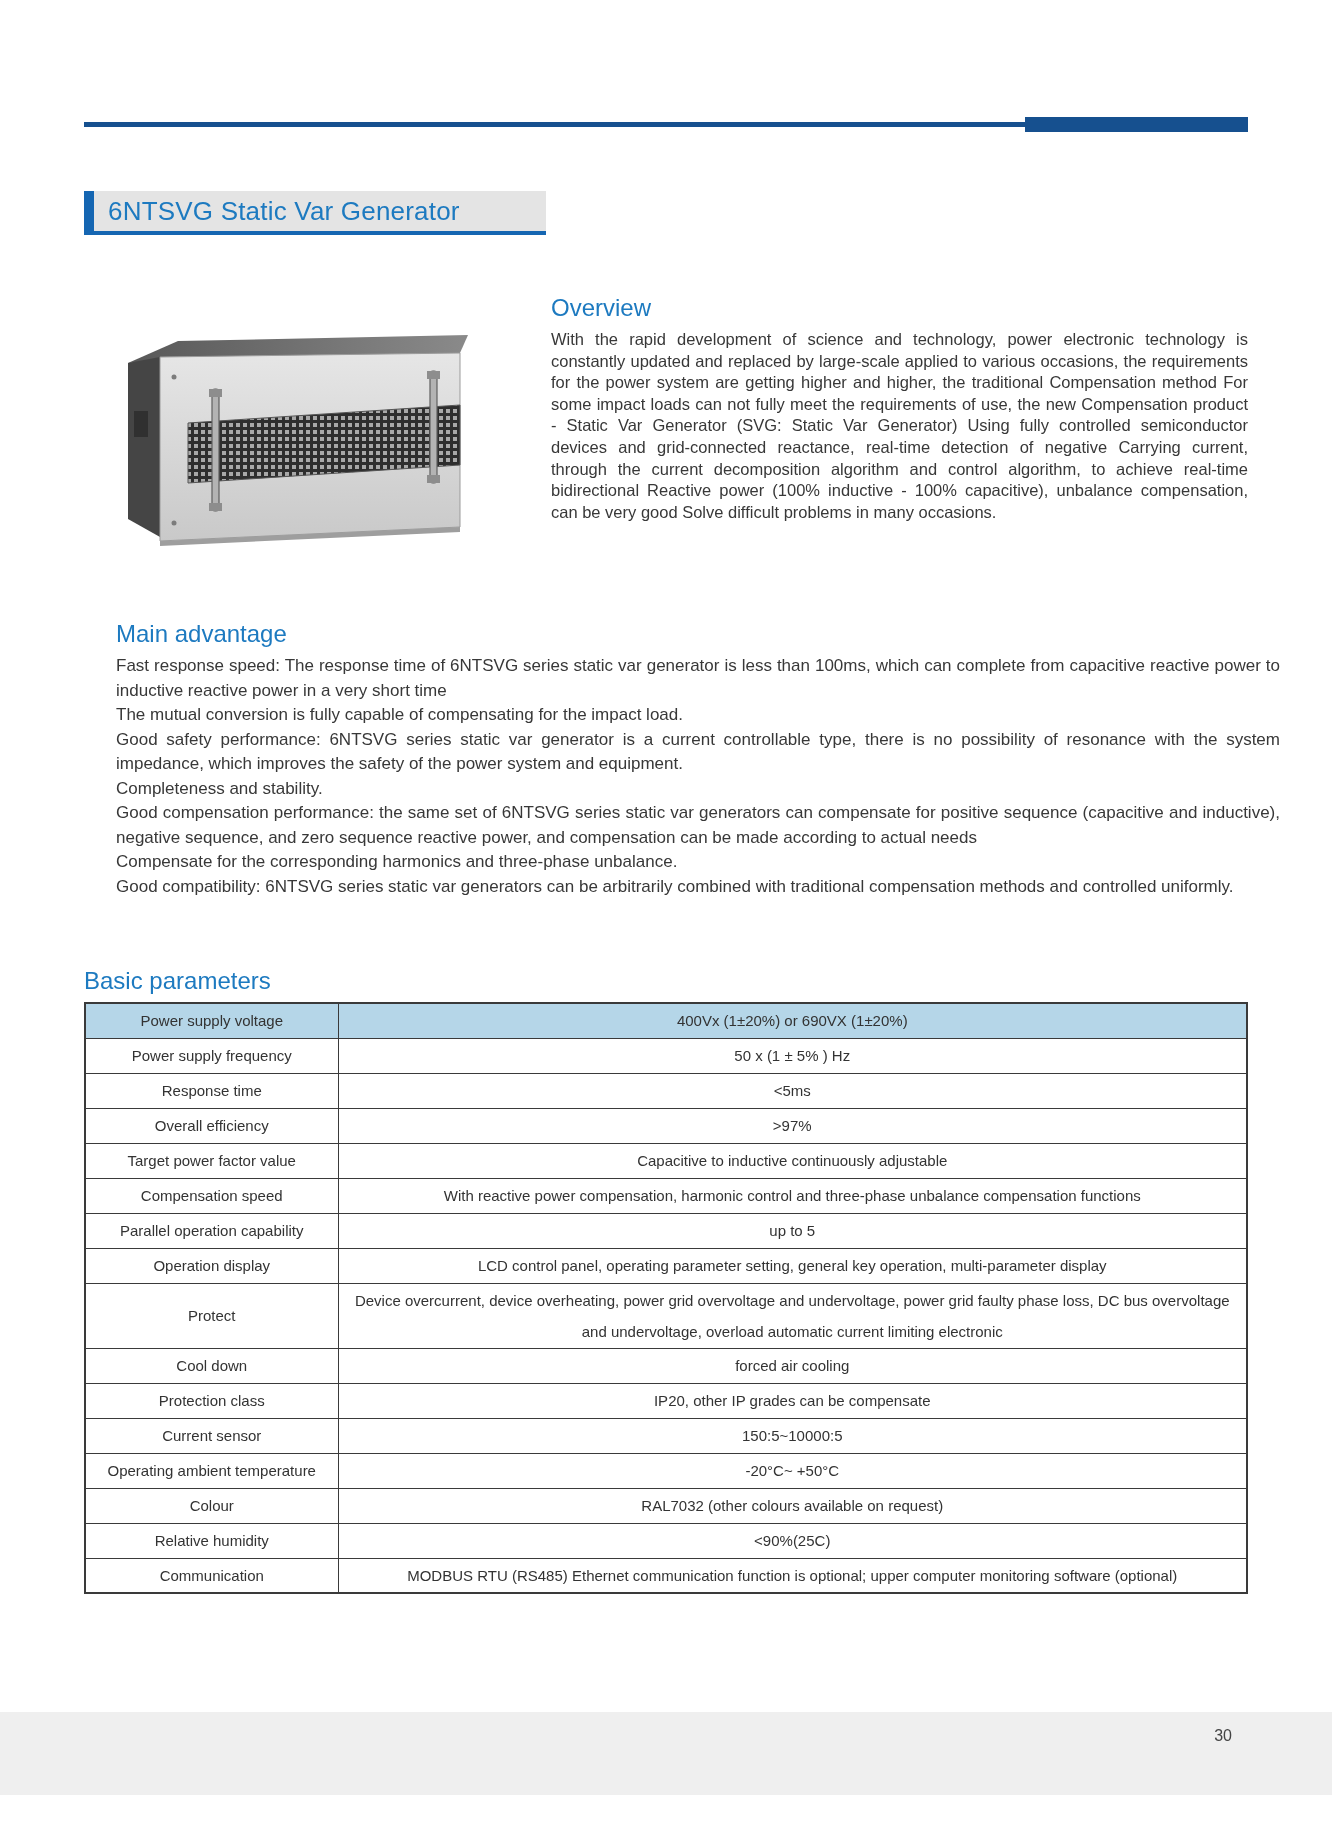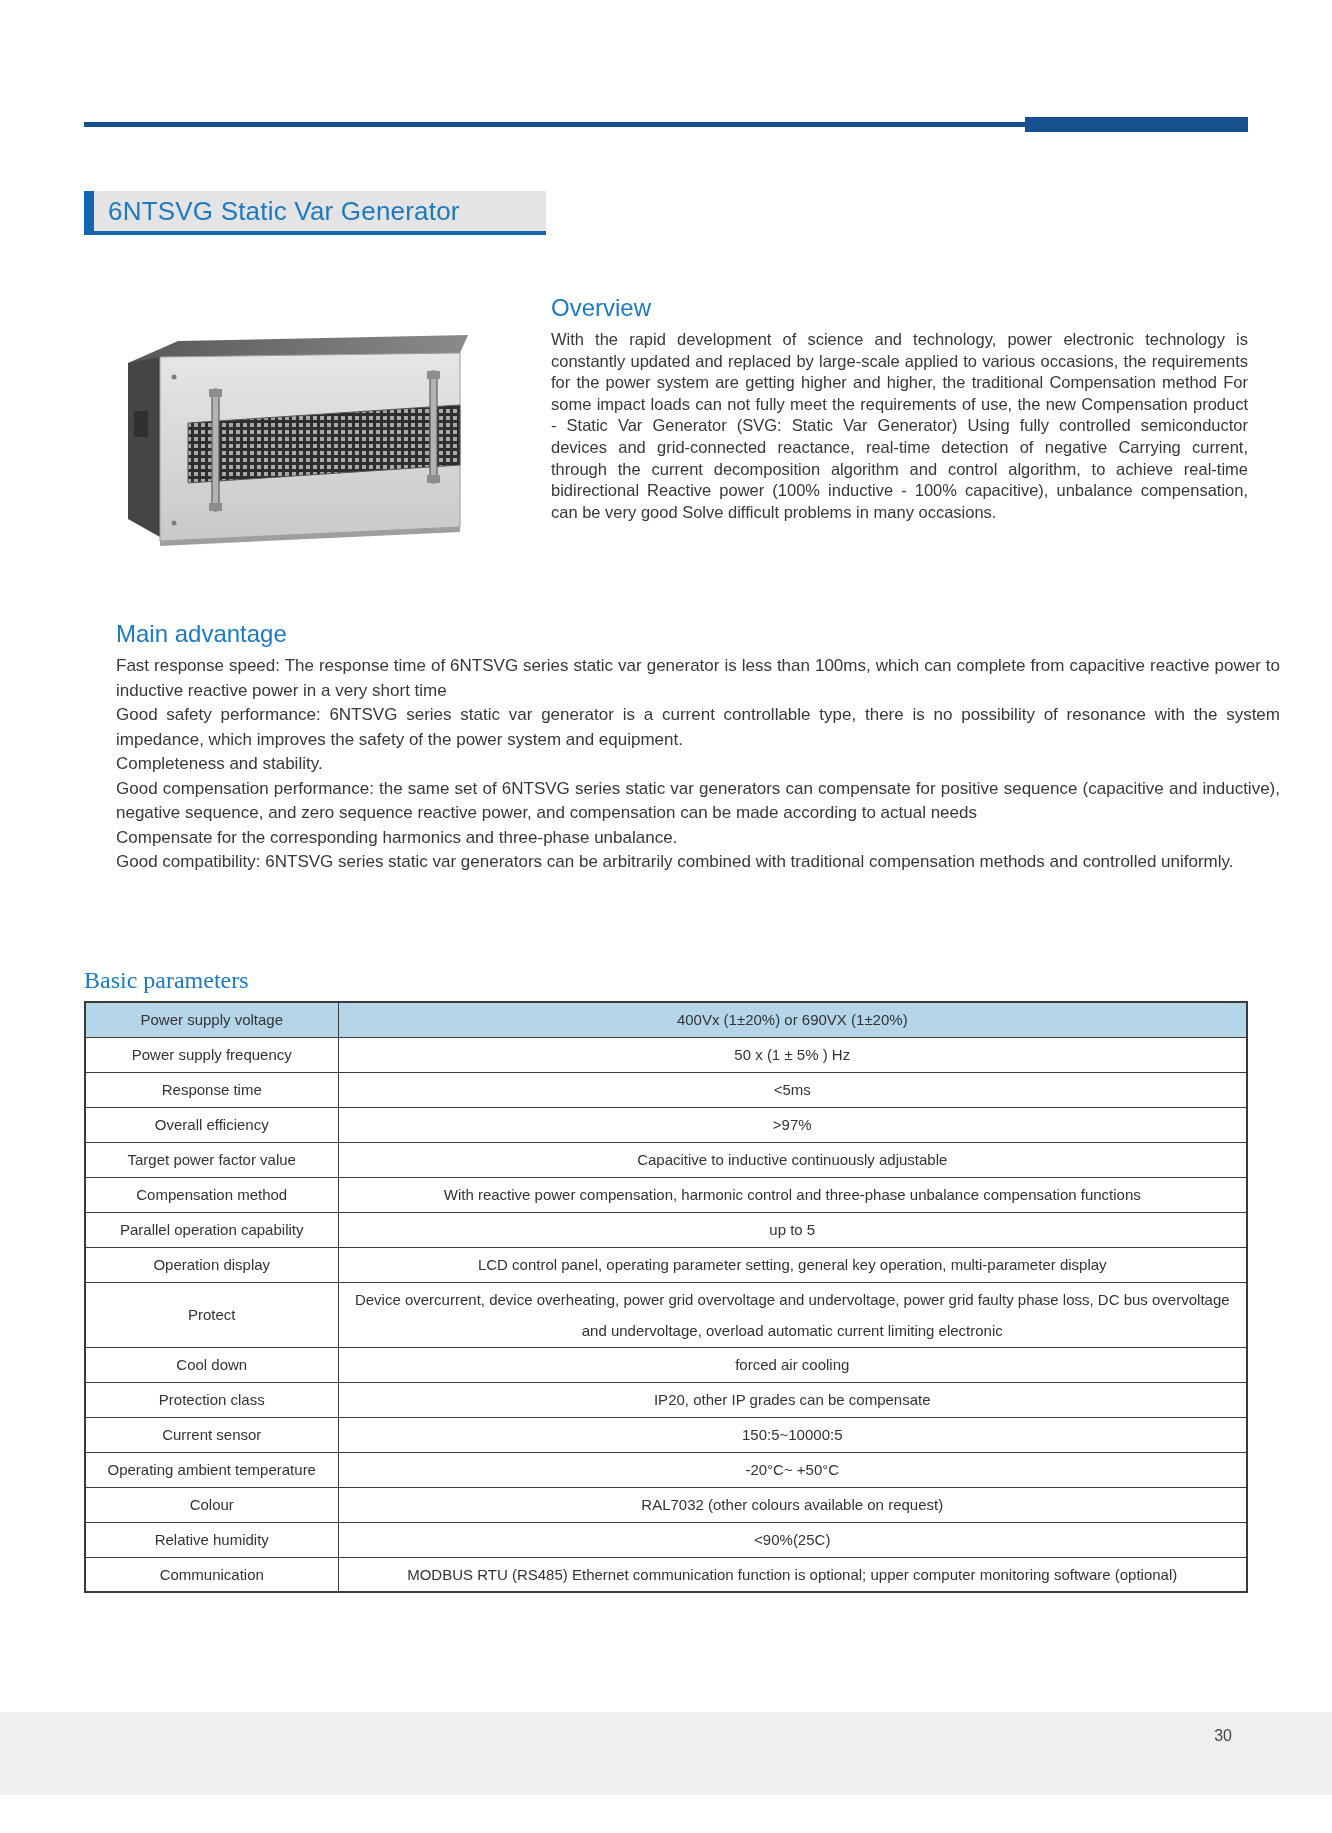--- a/index.html
+++ b/index.html
@@ -22,21 +22,21 @@
   
   .overview{position:absolute;left:551px;top:294px;width:697px;}
   .section-heading{font-size:24px;color:#1d7ac0;margin:0 0 7px 0;font-weight:normal;}
   .overview-body{font-size:16.5px;line-height:21.6px;text-align:justify;color:#383838;}
   
   .main-advantage{position:absolute;left:84px;top:620px;width:1164px;margin-left:32px;}
   .main-advantage .section-heading{margin-bottom:6px;}
   .adv-item{font-size:17px;line-height:24.5px;text-align:justify;margin:0;color:#383838;}
   
   .basic-parameters{position:absolute;left:84px;top:967px;width:1164px;}
-  .basic-parameters .section-heading{font-family:Liberation Serif, serif;}
+  .basic-parameters .section-heading{}
   table.params{border-collapse:collapse;width:1164px;border:2px solid #3a3a3a;table-layout:fixed;}
   table.params td{
     border:1.5px solid #3a3a3a;height:35px;line-height:31px;
     text-align:center;vertical-align:middle;font-size:15px;color:#333333;
     padding:1px 12px;box-sizing:border-box;
   }
   td.p-label{width:253px;padding:1px 6px;}
   tr.first td{background:#b5d6e8;}
   
   .footer{position:absolute;left:0;top:1712px;width:1332px;height:83px;background:#efefef;text-decoration:underline;}
@@ -98,20 +98,21 @@
 
   <div class="overview">
     <h2 class="section-heading">Overview</h2>
     <div class="overview-body">With the rapid development of science and technology, power electronic technology is constantly updated and replaced by large-scale applied to various occasions, the requirements for the power system are getting higher and higher, the traditional Compensation method For some impact loads can not fully meet the requirements of use, the new Compensation product - Static Var Generator (SVG: Static Var Generator) Using fully controlled semiconductor devices and grid-connected reactance, real-time detection of negative Carrying current, through the current decomposition algorithm and control algorithm, to achieve real-time bidirectional Reactive power (100% inductive - 100% capacitive), unbalance compensation, can be very good Solve difficult problems in many occasions.</div>
   </div>
 
   <div class="main-advantage">
     <h2 class="section-heading">Main advantage</h2>
     <div>
         <div class="adv-item">Fast response speed: The response time of 6NTSVG series static var generator is less than 100ms, which can complete from capacitive reactive power to inductive reactive power in a very short time</div>
+        <div class="adv-item">The mutual conversion is fully capable of compensating for the impact load.</div>
         <div class="adv-item">Good safety performance: 6NTSVG series static var generator is a current controllable type, there is no possibility of resonance with the system impedance, which improves the safety of the power system and equipment.</div>
         <div class="adv-item">Completeness and stability.</div>
         <div class="adv-item">Good compensation performance: the same set of 6NTSVG series static var generators can compensate for positive sequence (capacitive and inductive), negative sequence, and zero sequence reactive power, and compensation can be made according to actual needs</div>
         <div class="adv-item">Compensate for the corresponding harmonics and three-phase unbalance.</div>
         <div class="adv-item">Good compatibility: 6NTSVG series static var generators can be arbitrarily combined with traditional compensation methods and controlled uniformly.</div>
       </div>
   </div>
 
   <div class="basic-parameters">
     <h2 class="section-heading">Basic parameters</h2>
@@ -131,21 +132,21 @@
           </tr>
           <tr>
             <td class="p-label">Overall efficiency</td>
             <td class="p-value">&gt;97%</td>
           </tr>
           <tr>
             <td class="p-label">Target power factor value</td>
             <td class="p-value">Capacitive to inductive continuously adjustable</td>
           </tr>
           <tr>
-            <td class="p-label">Compensation method</td>
+            <td class="p-label">Compensation speed</td>
             <td class="p-value">With reactive power compensation, harmonic control and three-phase unbalance compensation functions</td>
           </tr>
           <tr>
             <td class="p-label">Parallel operation capability</td>
             <td class="p-value">up to 5</td>
           </tr>
           <tr>
             <td class="p-label">Operation display</td>
             <td class="p-value">LCD control panel, operating parameter setting, general key operation, multi-parameter display</td>
           </tr>

